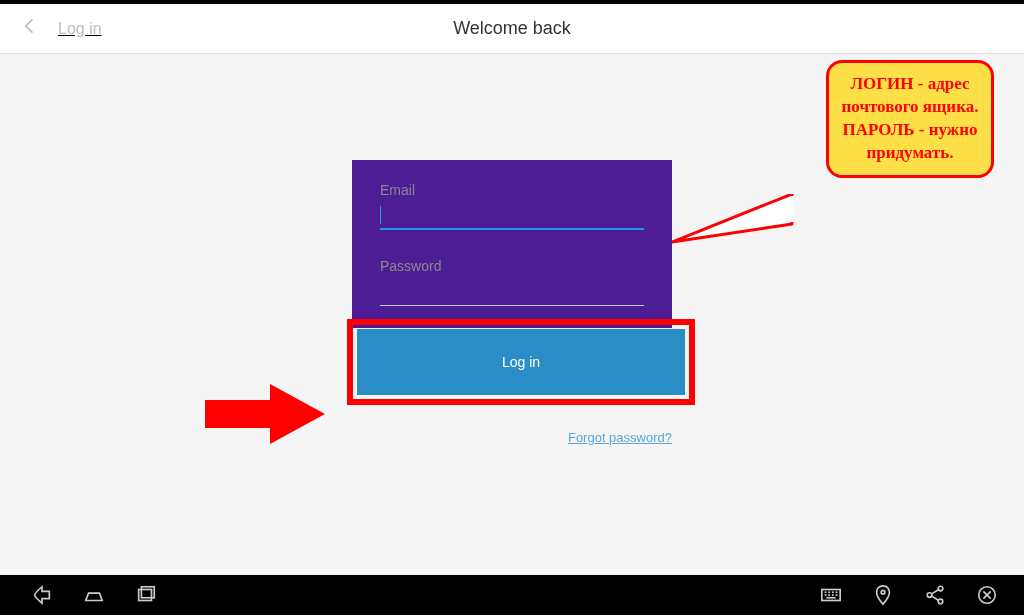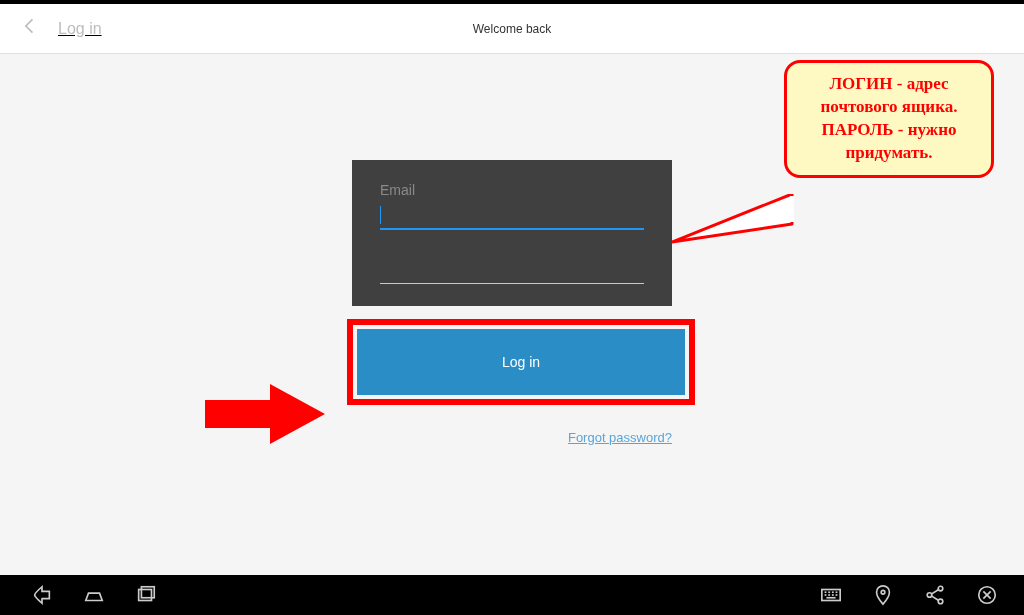--- a/index.html
+++ b/index.html
@@ -32,36 +32,36 @@
   }
   .header-back-label {
     color: #bdbdbd;
     font-size: 16px;
   }
   .header-title {
     position: absolute;
     left: 50%;
     transform: translateX(-50%);
     color: #333;
-    font-size: 12px;
+    font-size: 18px;
     font-weight: 400;
   }
 
   .content {
     position: relative;
     width: 100%;
     height: calc(100% - 50px);
   }
 
   .login-card {
     position: absolute;
     left: 352px;
     top: 106px;
     width: 320px;
-    background: #404040;
+    background: #4c1d95;
     padding: 22px 28px 18px 28px;
   }
   .field {
     margin-bottom: 28px;
   }
   .field-label {
     color: #8a8a8a;
     font-size: 14px;
     margin-bottom: 6px;
   }
@@ -117,22 +117,22 @@
     color: #5aa5d8;
     font-size: 13px;
     text-decoration: underline;
   }
 
   
   .callout {
     position: absolute;
     right: 30px;
     top: 6px;
-    width: 210px;
-    background: #fef9c3;
+    width: 168px;
+    background: #fde047;
     border: 3px solid #ff0000;
     border-radius: 16px;
     padding: 10px 12px;
     text-align: center;
     color: #ff0000;
     font-size: 17px;
     font-weight: bold;
     line-height: 1.35;
     font-family: Georgia, "Times New Roman", serif;
   }
@@ -185,20 +185,21 @@
 
     <div class="login-card">
       <div class="field">
         <div class="field-label">Email</div>
         <div style="position:relative;">
           <input class="field-input focused" type="text" value="" style="">
           <span class="caret" style="position:absolute;left:0;top:2px;"></span>
         </div>
       </div>
       <div class="field" style="margin-bottom:4px;">
+        <div class="field-label">Password</div>
         <input class="field-input" type="password" value="" style="">
       </div>
     </div>
 
     <div class="login-btn-wrap">
       <div class="login-btn">
         <span>Log in</span>
       </div>
     </div>
 

